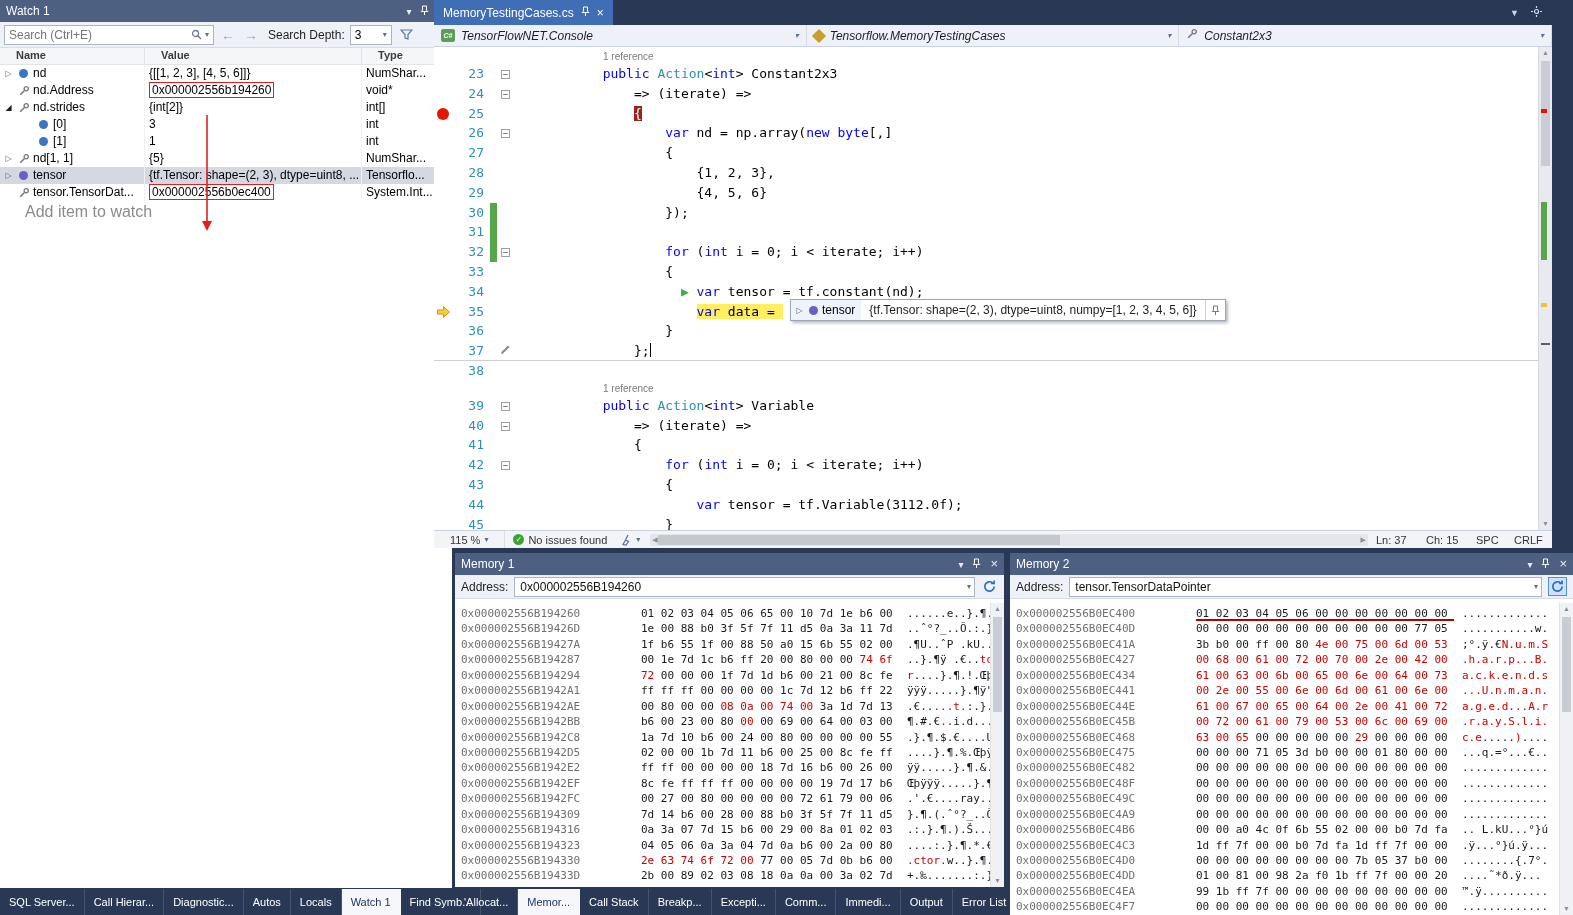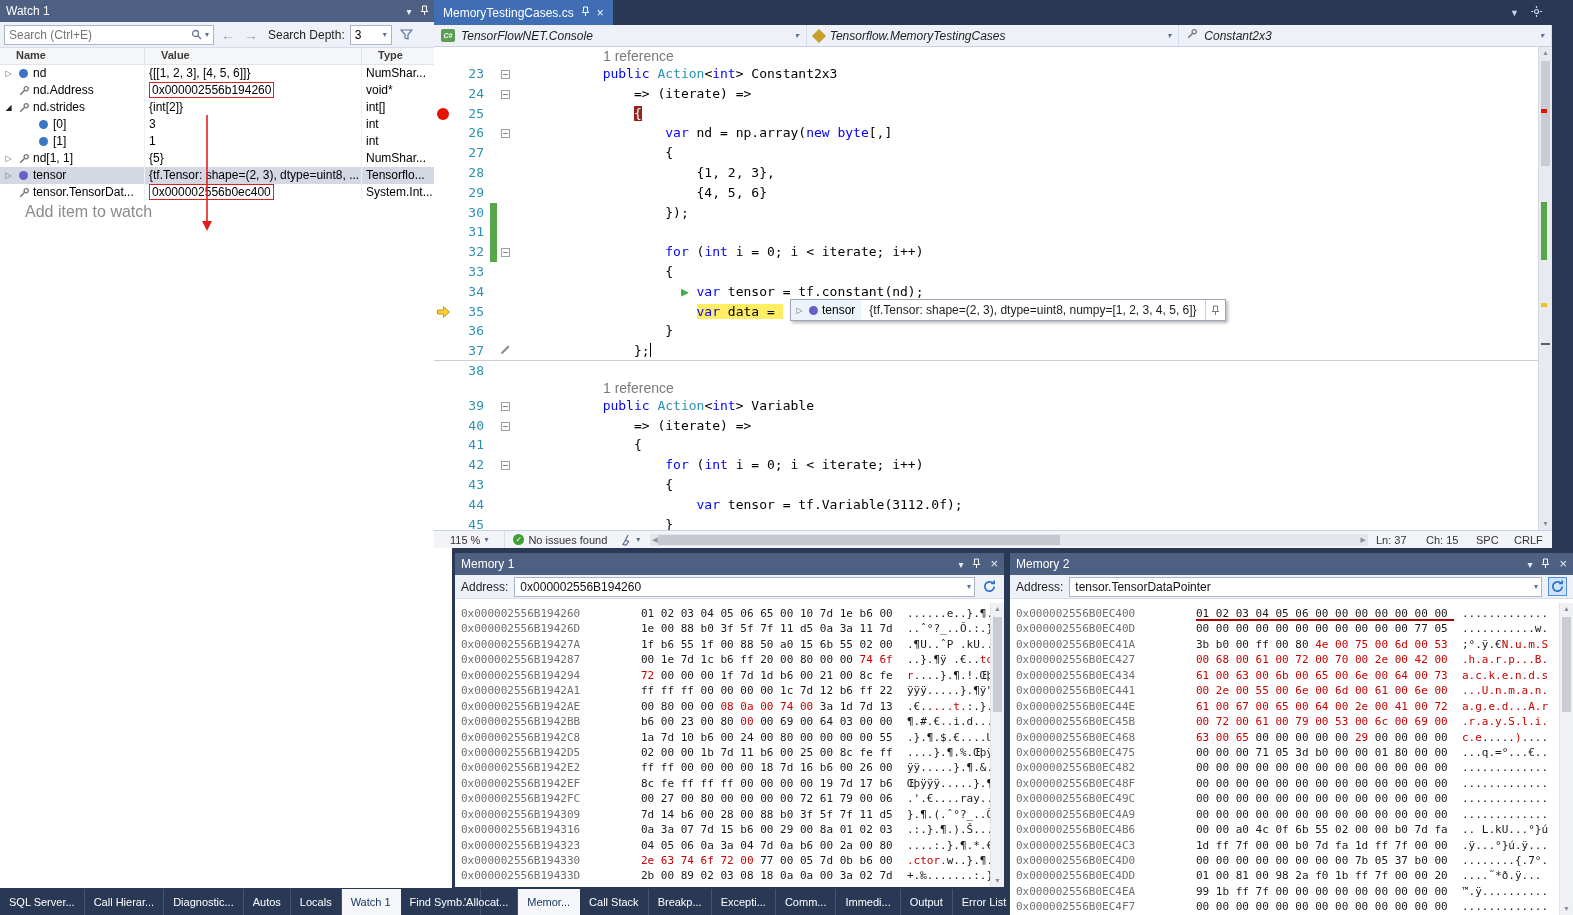--- a/index.html
+++ b/index.html
@@ -64,21 +64,21 @@
 .m-fold{width:17px;flex:none;text-align:center;}
 .foldbox{display:inline-block;width:9px;height:9px;border:1px solid #9aa0a6;line-height:6px;font-size:9px;color:#555;background:#fff;vertical-align:1px;}
 .m-code{flex:1;color:#000;padding-left:26px;}
 .t-k{color:#0000ff;}
 .t-ty{color:#2b91af;}
 .t-hl{background:#ffee62;}
 .t-k.t-hl{background:#ffee62;color:#0000ff;}
 .t-bp{background:#96231d;color:#fff;}
 .t-rg{color:#3fae49;}
 .caret{display:inline-block;width:1px;height:14px;background:#000;vertical-align:-2px;}
-.codelens{height:15px;line-height:15px;font-size:14px;color:#7a7a7a;padding-left:169px;font-family:"Liberation Sans",sans-serif;}
+.codelens{height:15px;line-height:15px;font-size:10px;color:#7a7a7a;padding-left:169px;font-family:"Liberation Sans",sans-serif;}
 .datatip{position:absolute;left:356px;top:252px;height:22px;display:flex;align-items:center;background:#fff;border:1px solid #9ba7b7;box-shadow:2px 2px 3px rgba(0,0,0,.28);font-size:12px;z-index:6;}
 .dt-head{display:flex;align-items:center;gap:4px;background:#edf3fb;height:100%;padding:0 6px 0 3px;}
 .dt-val{padding:0 8px;color:#1e1e1e;white-space:nowrap;}
 .dt-pin{border-left:1px solid #d0d0d0;height:100%;display:flex;align-items:center;padding:0 5px;}
 .vscroll{position:absolute;right:0;top:0;bottom:0;width:14px;background:#e8eaf0;border-left:1px solid #d5d8e0;}
 .vs-arrow{height:12px;text-align:center;font-size:7px;color:#8a8f99;line-height:12px;}
 .vs-thumb{position:absolute;left:2px;right:2px;top:14px;height:105px;background:#c9ccd4;}
 .vs-mark{position:absolute;left:2px;width:6px;height:4px;}
 .editor-status{height:18px;background:#f2f4f8;border-top:1px solid #c9d2e2;display:flex;align-items:center;font-size:11px;color:#333;}
 .zoom{display:flex;align-items:center;gap:4px;padding:0 16px;border-right:1px solid #d9dee8;height:100%;}
@@ -418,21 +418,21 @@
       </span>
   </div>
   <div class="mx-body">
       <div class="mx-row"><span class="mx-addr">0x000002556B194260</span><span class="mx-bytes"><span>01 02 03 04 05 06 65 00 10 7d 1e b6 00</span></span><span class="mx-ascii"><span>......e..}.¶.</span></span></div>
       <div class="mx-row"><span class="mx-addr">0x000002556B19426D</span><span class="mx-bytes"><span>1e 00 88 b0 3f 5f 7f 11 d5 0a 3a 11 7d</span></span><span class="mx-ascii"><span>..ˆ°?_..Õ.:.}</span></span></div>
       <div class="mx-row"><span class="mx-addr">0x000002556B19427A</span><span class="mx-bytes"><span>1f b6 55 1f 00 88 50 a0 15 6b 55 02 00</span></span><span class="mx-ascii"><span>.¶U..ˆP .kU..</span></span></div>
       <div class="mx-row"><span class="mx-addr">0x000002556B194287</span><span class="mx-bytes"><span>00 1e 7d 1c b6 ff 20 00 80 00 00 </span><span class="red">74 6f</span></span><span class="mx-ascii"><span>..}.¶ÿ .€..</span><span class="red">to</span></span></div>
       <div class="mx-row"><span class="mx-addr">0x000002556B194294</span><span class="mx-bytes"><span class="red">72</span><span> 00 00 00 1f 7d 1d b6 00 21 00 8c fe</span></span><span class="mx-ascii"><span class="red">r</span><span>....}.¶.!.Œþ</span></span></div>
       <div class="mx-row"><span class="mx-addr">0x000002556B1942A1</span><span class="mx-bytes"><span>ff ff ff 00 00 00 00 1c 7d 12 b6 ff 22</span></span><span class="mx-ascii"><span>ÿÿÿ.....}.¶ÿ"</span></span></div>
       <div class="mx-row"><span class="mx-addr">0x000002556B1942AE</span><span class="mx-bytes"><span>00 80 00 00 </span><span class="red">08 0a 00 74 00</span><span> 3a 1d 7d 13</span></span><span class="mx-ascii"><span>.€..</span><span class="red">...t.</span><span>:.}.</span></span></div>
-      <div class="mx-row"><span class="mx-addr">0x000002556B1942BB</span><span class="mx-bytes"><span>b6 00 23 00 80 </span><span class="red">00</span><span> 00 69 00 64 03 00 00</span></span><span class="mx-ascii"><span>¶.#.€</span><span class="red">.</span><span>.i.d...</span></span></div>
+      <div class="mx-row"><span class="mx-addr">0x000002556B1942BB</span><span class="mx-bytes"><span>b6 00 23 00 80 </span><span class="red">00</span><span> 00 69 00 64 00 03 00</span></span><span class="mx-ascii"><span>¶.#.€</span><span class="red">.</span><span>.i.d...</span></span></div>
       <div class="mx-row"><span class="mx-addr">0x000002556B1942C8</span><span class="mx-bytes"><span>1a 7d 10 b6 00 24 00 80 00 00 00 00 55</span></span><span class="mx-ascii"><span>.}.¶.$.€....U</span></span></div>
       <div class="mx-row"><span class="mx-addr">0x000002556B1942D5</span><span class="mx-bytes"><span>02 00 00 1b 7d 11 b6 00 25 00 8c fe ff</span></span><span class="mx-ascii"><span>....}.¶.%.Œþÿ</span></span></div>
       <div class="mx-row"><span class="mx-addr">0x000002556B1942E2</span><span class="mx-bytes"><span>ff ff 00 00 00 00 18 7d 16 b6 00 26 00</span></span><span class="mx-ascii"><span>ÿÿ.....}.¶.&amp;.</span></span></div>
       <div class="mx-row"><span class="mx-addr">0x000002556B1942EF</span><span class="mx-bytes"><span>8c fe ff ff ff 00 00 00 00 19 7d 17 b6</span></span><span class="mx-ascii"><span>Œþÿÿÿ.....}.¶</span></span></div>
       <div class="mx-row"><span class="mx-addr">0x000002556B1942FC</span><span class="mx-bytes"><span>00 27 00 80 00 00 00 00 72 61 79 00 06</span></span><span class="mx-ascii"><span>.'.€....ray..</span></span></div>
       <div class="mx-row"><span class="mx-addr">0x000002556B194309</span><span class="mx-bytes"><span>7d 14 b6 00 28 00 88 b0 3f 5f 7f 11 d5</span></span><span class="mx-ascii"><span>}.¶.(.ˆ°?_..Õ</span></span></div>
       <div class="mx-row"><span class="mx-addr">0x000002556B194316</span><span class="mx-bytes"><span>0a 3a 07 7d 15 b6 00 29 00 8a 01 02 03</span></span><span class="mx-ascii"><span>.:.}.¶.).Š...</span></span></div>
       <div class="mx-row"><span class="mx-addr">0x000002556B194323</span><span class="mx-bytes"><span>04 05 06 0a 3a 04 7d 0a b6 00 2a 00 80</span></span><span class="mx-ascii"><span>....:.}.¶.*.€</span></span></div>
       <div class="mx-row"><span class="mx-addr">0x000002556B194330</span><span class="mx-bytes"><span class="red">2e 63 74 6f 72 00</span><span> 77 00 05 7d 0b b6 00</span></span><span class="mx-ascii"><span class="red">.ctor.</span><span>w..}.¶.</span></span></div>
       <div class="mx-row"><span class="mx-addr">0x000002556B19433D</span><span class="mx-bytes"><span>2b 00 89 02 03 08 18 0a 0a 00 3a 02 7d</span></span><span class="mx-ascii"><span>+.‰.......:.}</span></span></div>

